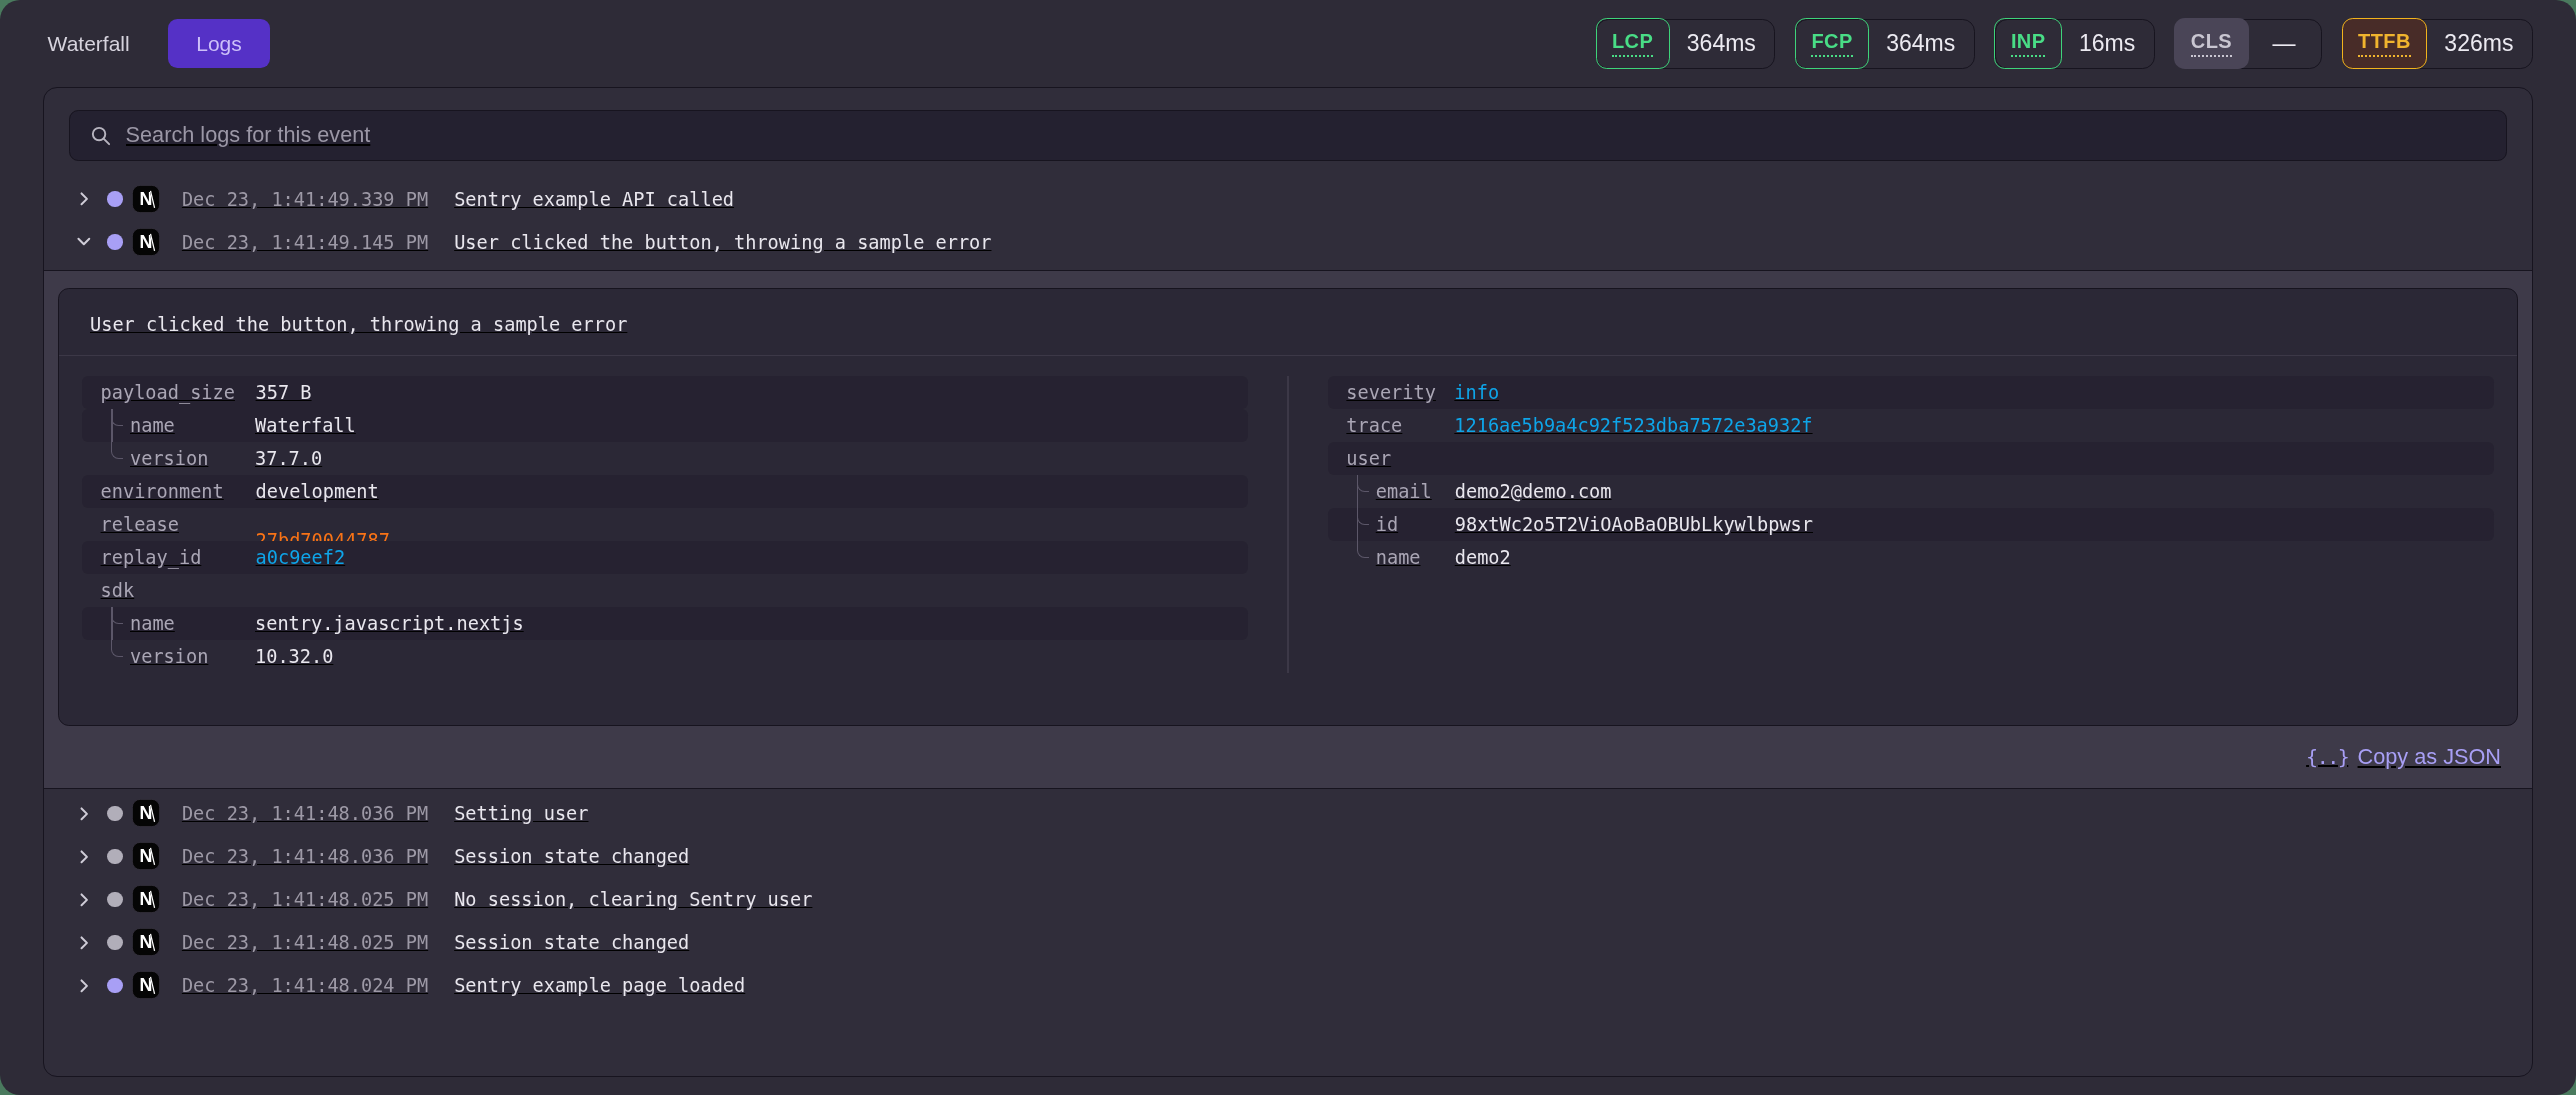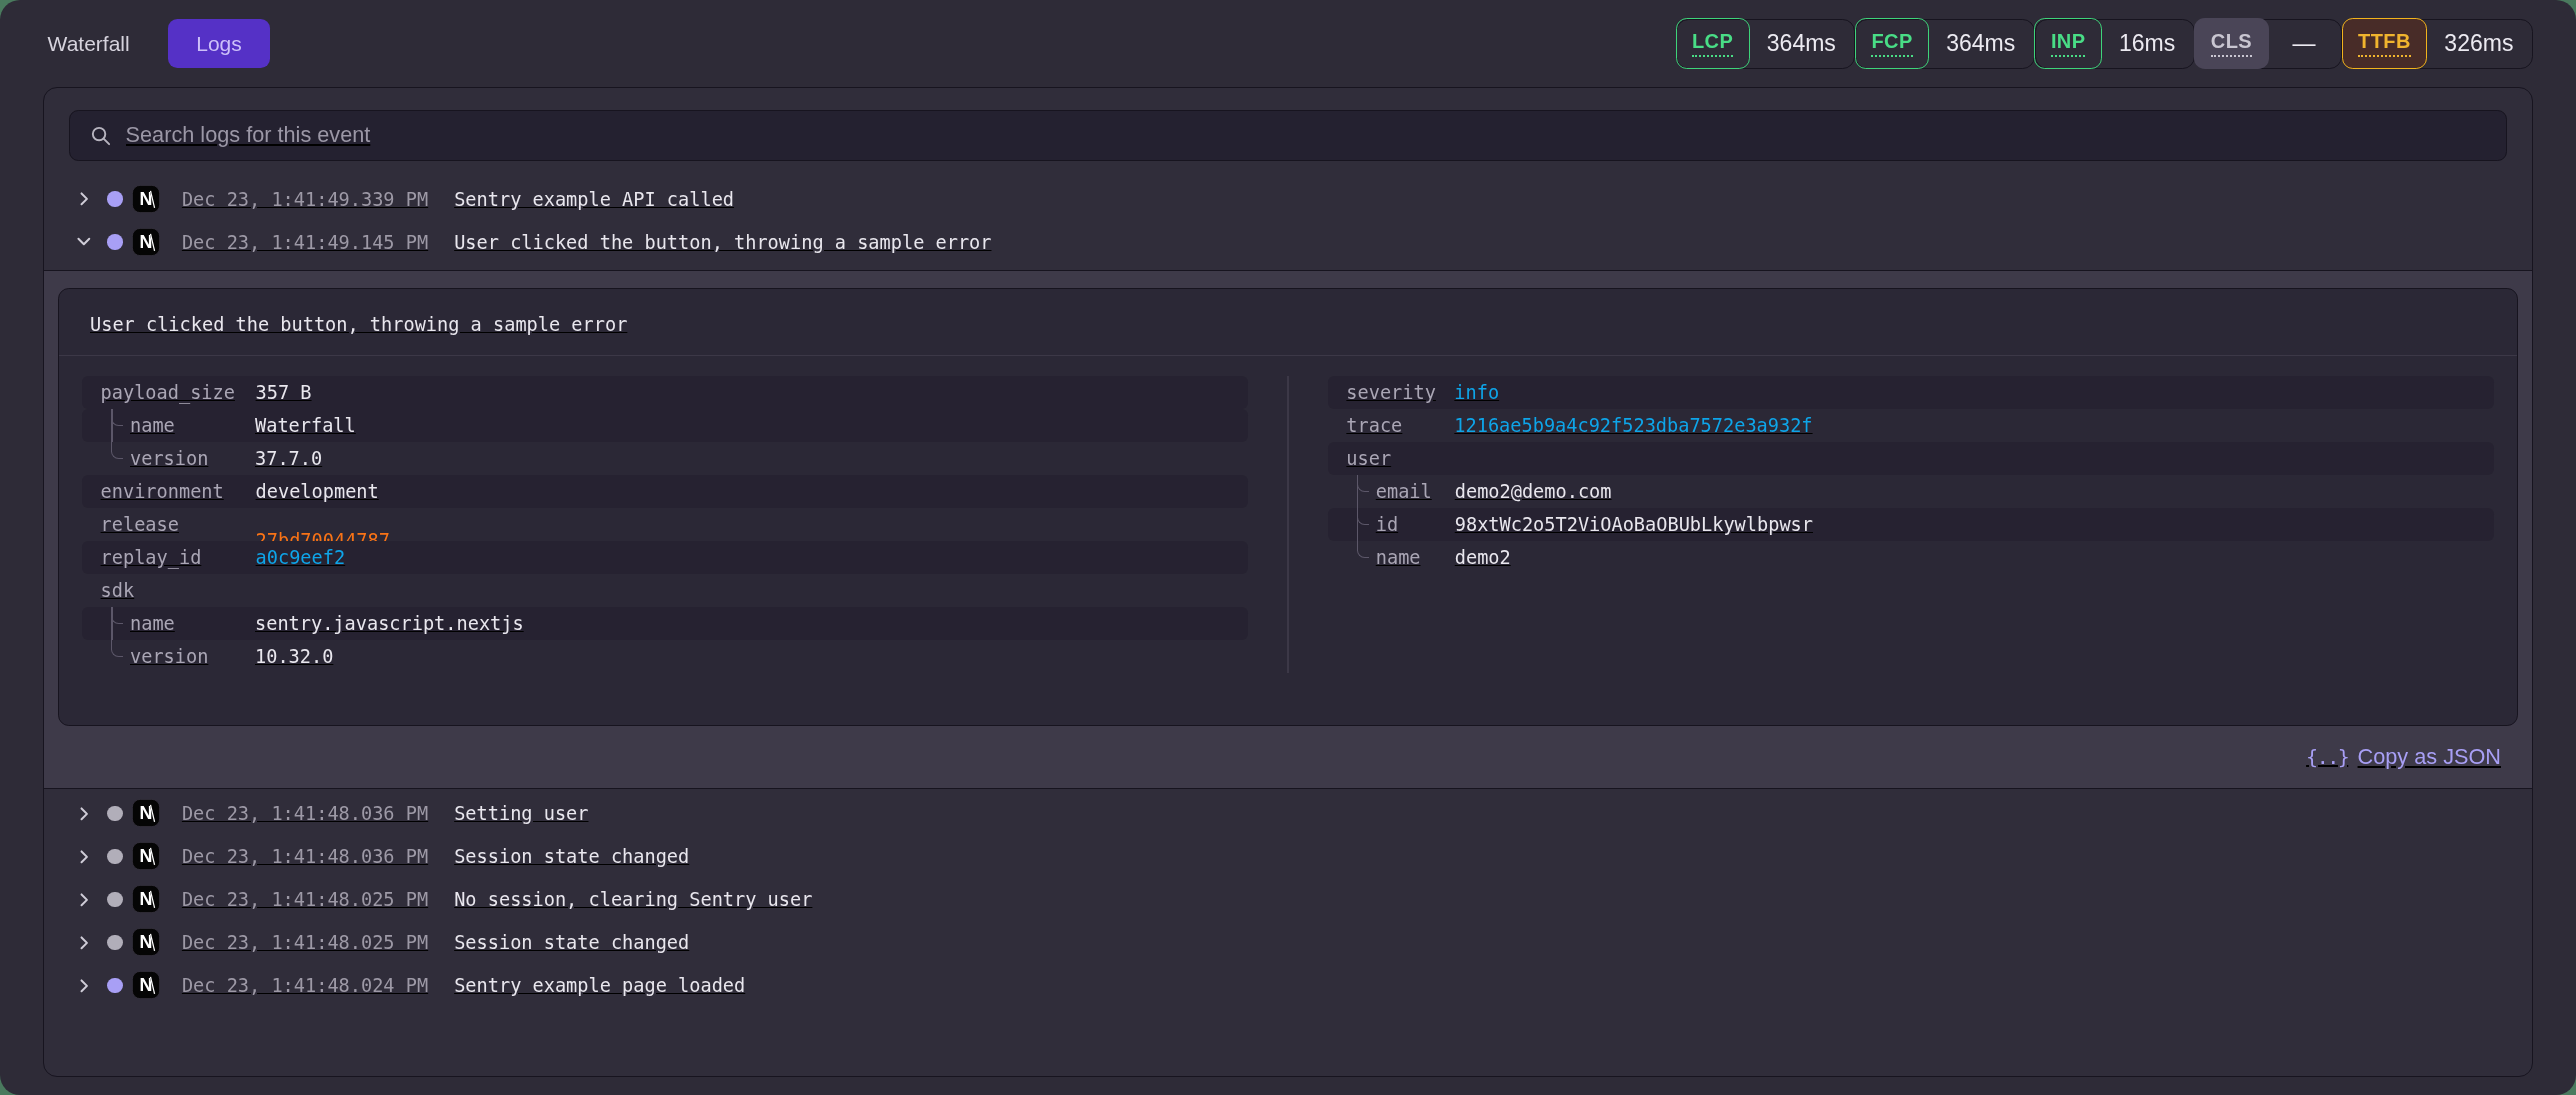--- a/index.html
+++ b/index.html
@@ -9,21 +9,21 @@
 
   .card { position: absolute; inset: 0; background: #2e2b37; border-radius: 20px; overflow: hidden; }
 
   
   .topbar { height: 87px; display: flex; align-items: center; justify-content: space-between; padding: 0 43px; }
   .tabs { display: flex; align-items: center; gap: 34px; }
   .tab { font: 21px "Liberation Sans", sans-serif; color: #d6d3dd; background: none; border: none;
          padding: 12.4px 4.6px; cursor: pointer; }
   .tab.active { background: #5531c6; color: #cdc0f9; border-radius: 9.3px; padding: 12.4px 28px; }
 
-  .metrics { display: flex; }
+  .metrics { display: flex; gap: 20px; }
   .metric { display: flex; align-items: stretch; border: 1.5px solid #17141f; border-radius: 12.4px; background: #2e2b37; }
   .chip { display: flex; align-items: center; margin: -1.5px; padding: 0 15.5px; border-radius: 10.8px;
           border: 1.5px solid transparent; font: 700 20px "Liberation Sans", sans-serif; letter-spacing: 0.4px; }
   .chip .u { border-bottom: 2.3px dotted currentColor; padding-bottom: 2.3px; }
   .metric.good .chip { border-color: #3ed47a; color: #49dd86; }
   .metric.neutral .chip { background: #4a4557; color: #c9c6d1; }
   .metric.warn .chip { border-color: #f2b41c; color: #f0b42e; background: #482c28; }
   .mval { display: flex; align-items: center; padding: 0 18.6px; min-height: 48px; min-width: 74px;
           justify-content: center; font: 23px "Liberation Sans", sans-serif; color: #eceaf1; }
 

